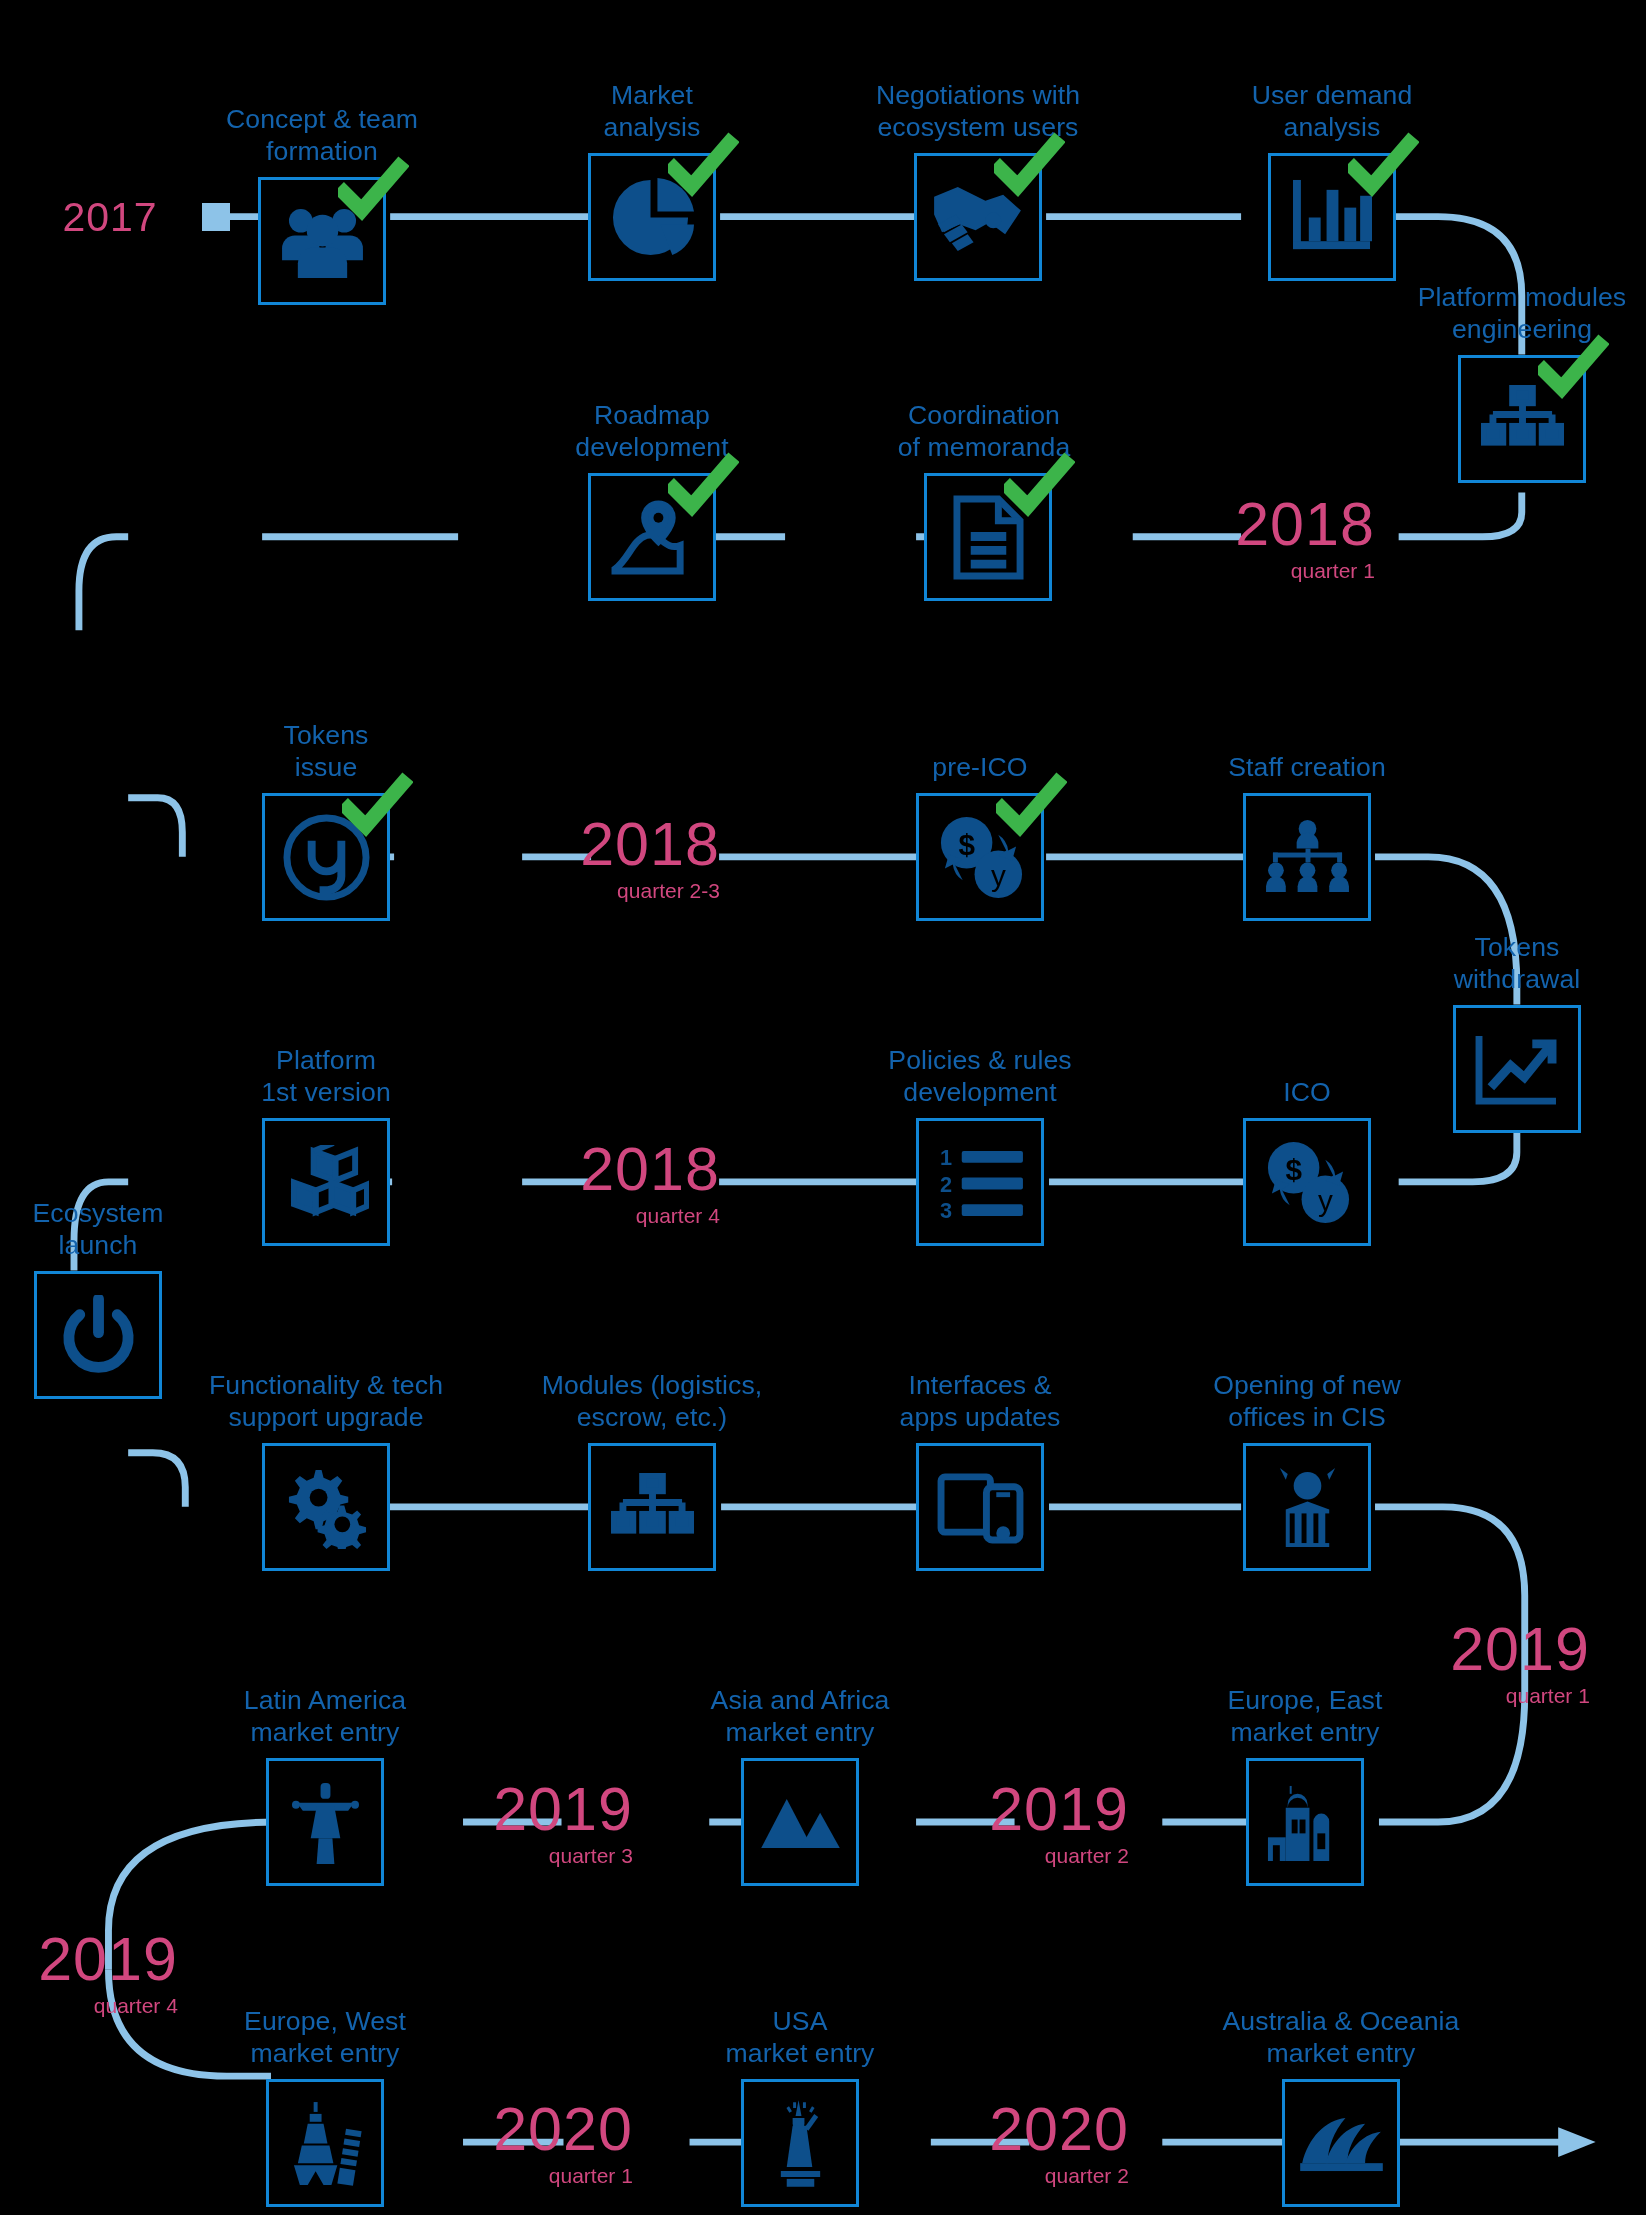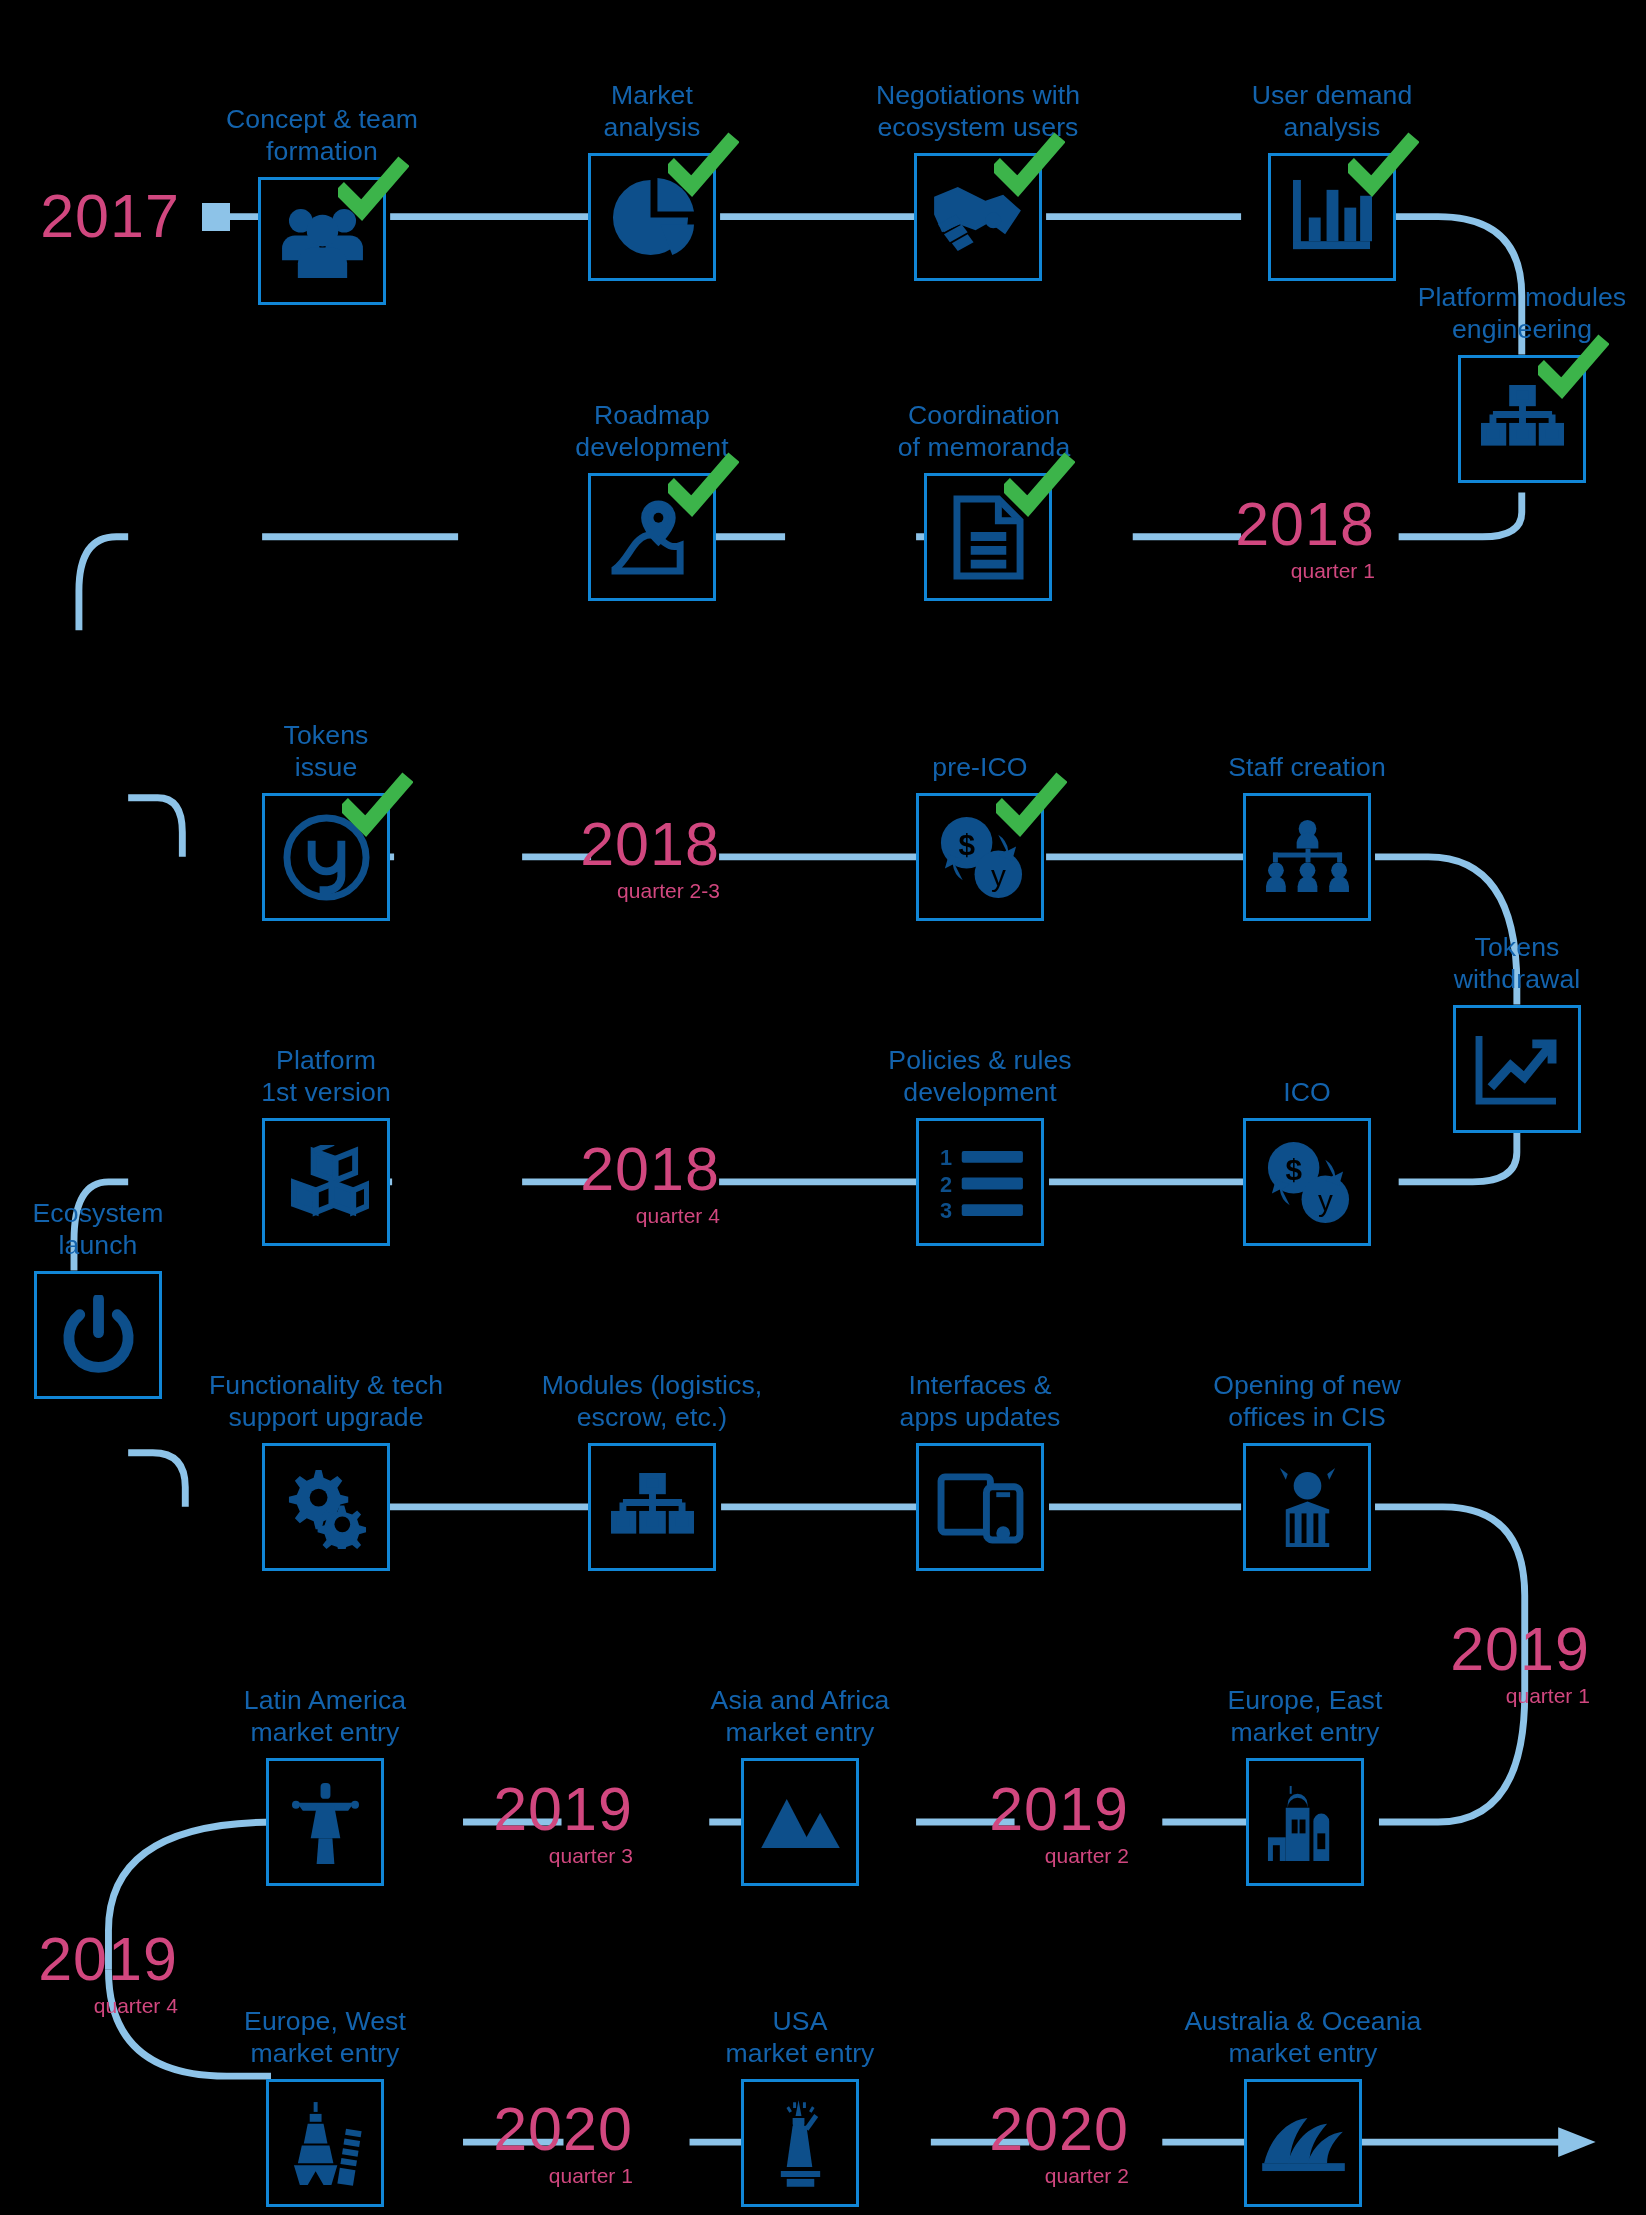--- a/index.html
+++ b/index.html
@@ -61,21 +61,21 @@
     font-size:61px;
     line-height:.95;
     letter-spacing:1px;
   }
   .year .q {
     font-size:21px;
     line-height:1.25;
     margin-top:3.9px;
     text-align:right;
   }
-  .year.solo .y { font-size:61px; }
+  .year.solo .y { font-size:41px; }
 
   
   .startsq {
     position:absolute;
     width:27.6px; height:27.6px;
     background:#8dc3e8;
   }
 </style>
 </head>
 <body>
@@ -598,21 +598,21 @@
         </svg>
       </div>
     </div>
   </div>
 
   <div class="year" style="left:1059px; top:2145px;">
     <div class="y">2020</div>
     <div class="q">quarter 2</div>
   </div>
 
-  <div class="node" style="left:1244px; top:2079px;">
+  <div class="node" style="left:1282px; top:2079px;">
     <div class="label">Australia &amp; Oceania<br>market entry</div>
     <div class="box tall">
       <div class="glyph">
         <svg width="87" height="59" viewBox="0 0 88 60" fill="#0d4f8b">
           <path d="M4 50 C10 24 28 6 48 4 C36 18 30 34 30 50 Z"></path>
           <path d="M28 50 C34 28 50 12 68 10 C56 24 50 36 50 50 Z"></path>
           <path d="M48 50 C54 32 68 20 84 18 C72 30 68 40 68 50 Z"></path>
           <rect x="2" y="50" width="84" height="8"></rect>
         </svg>
       </div>

